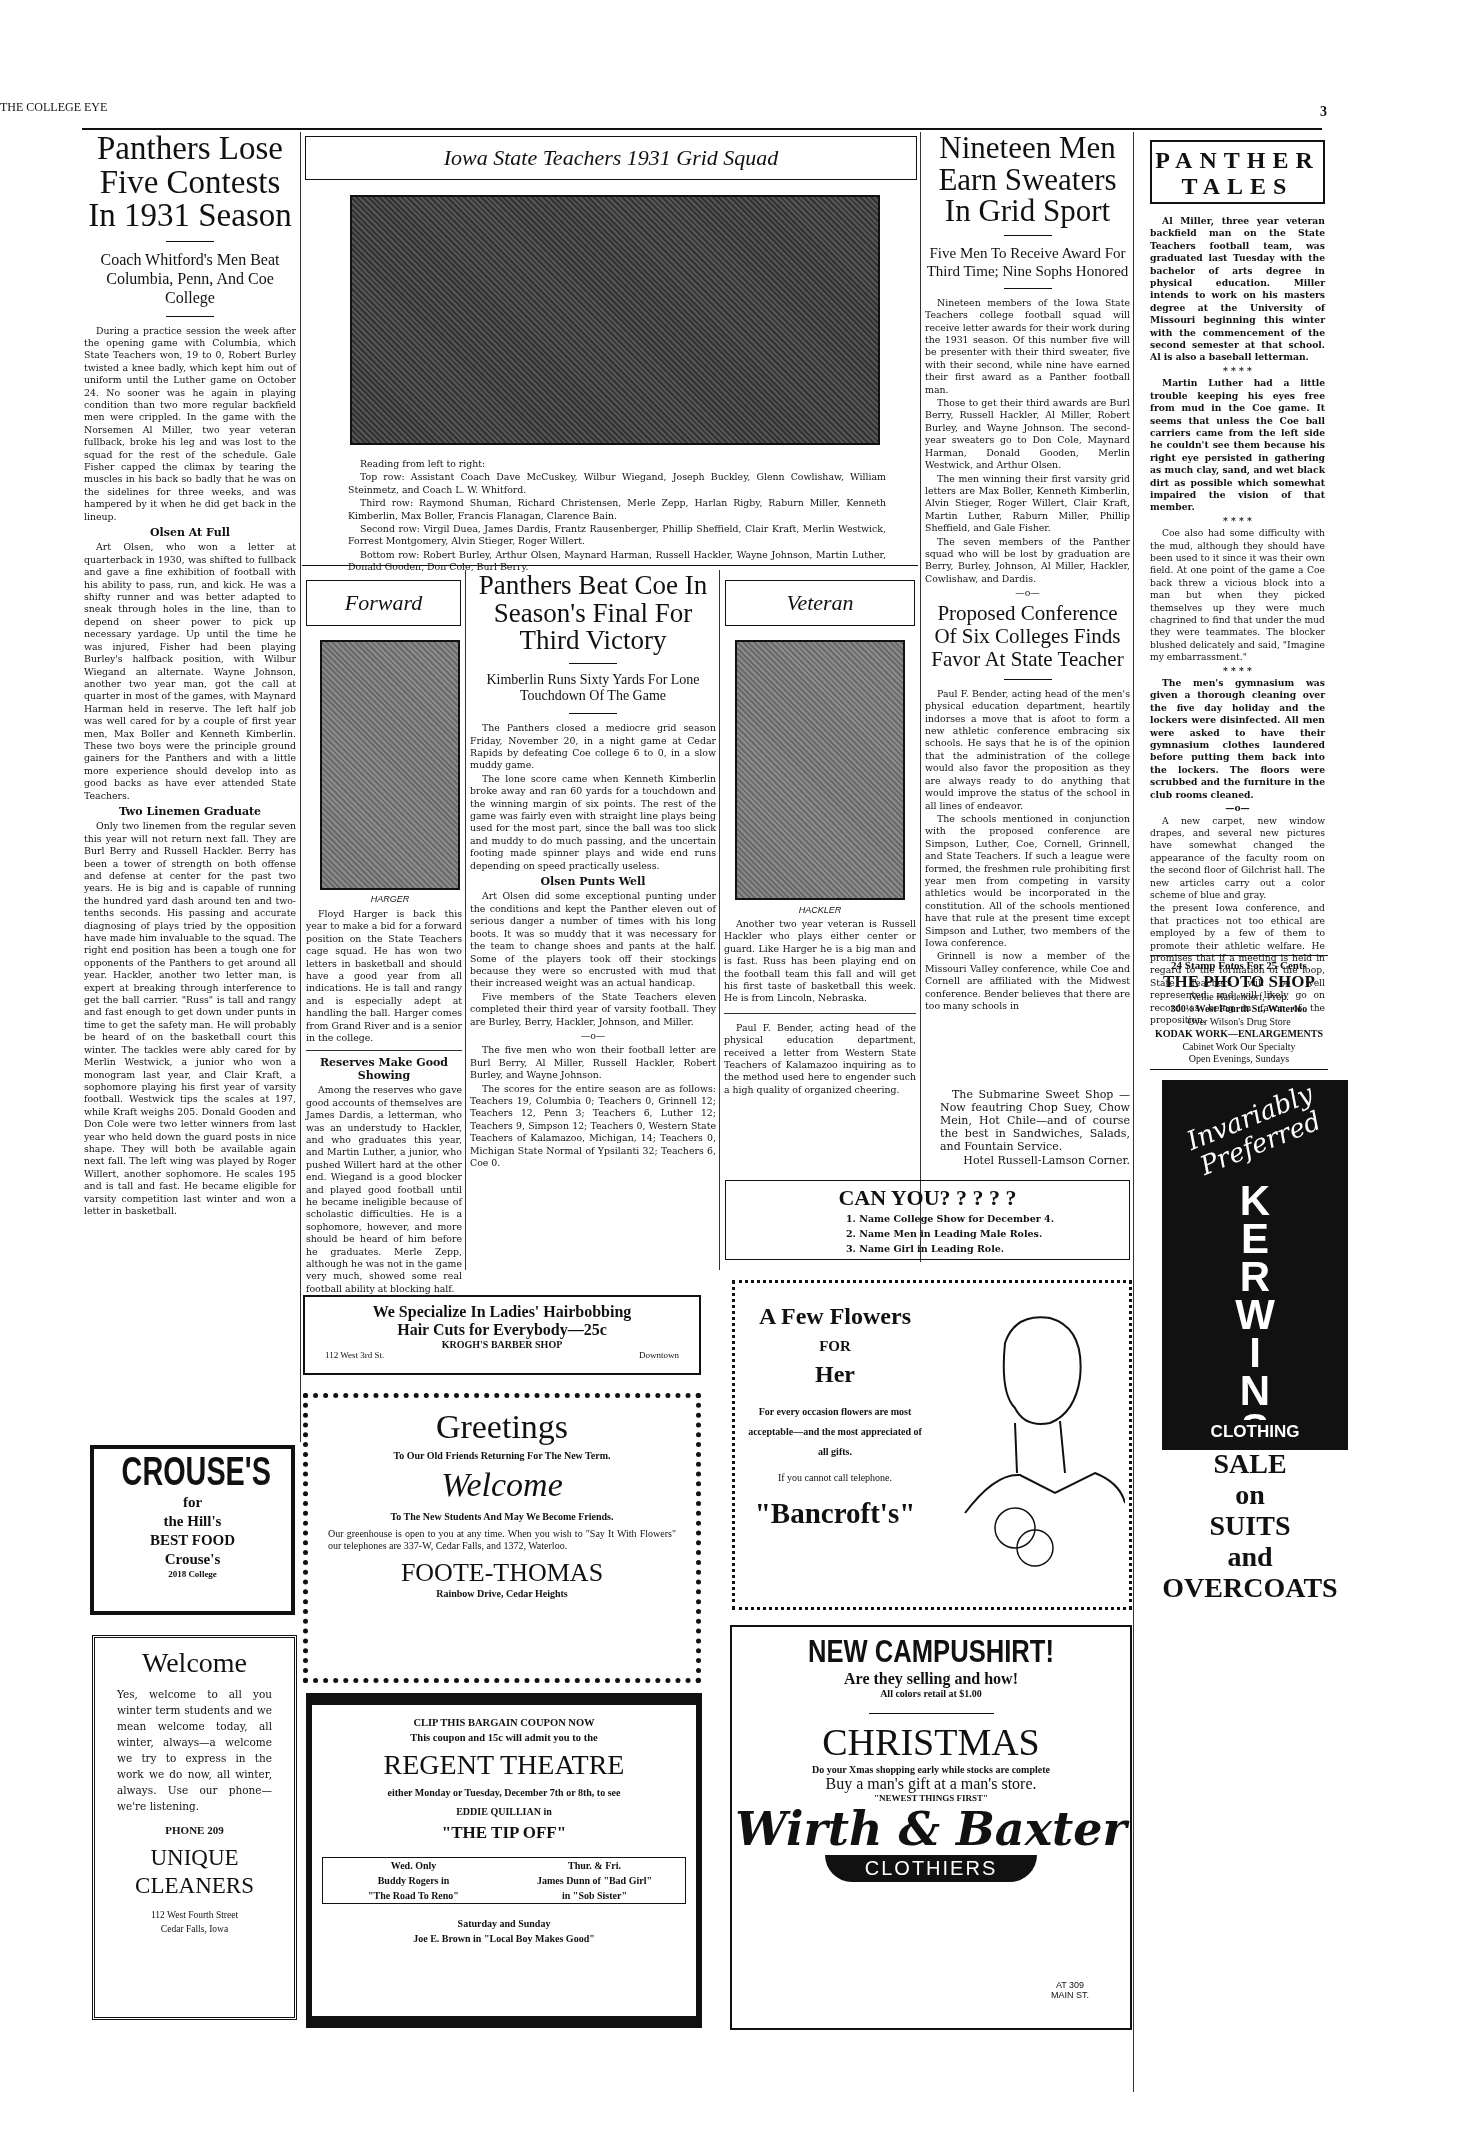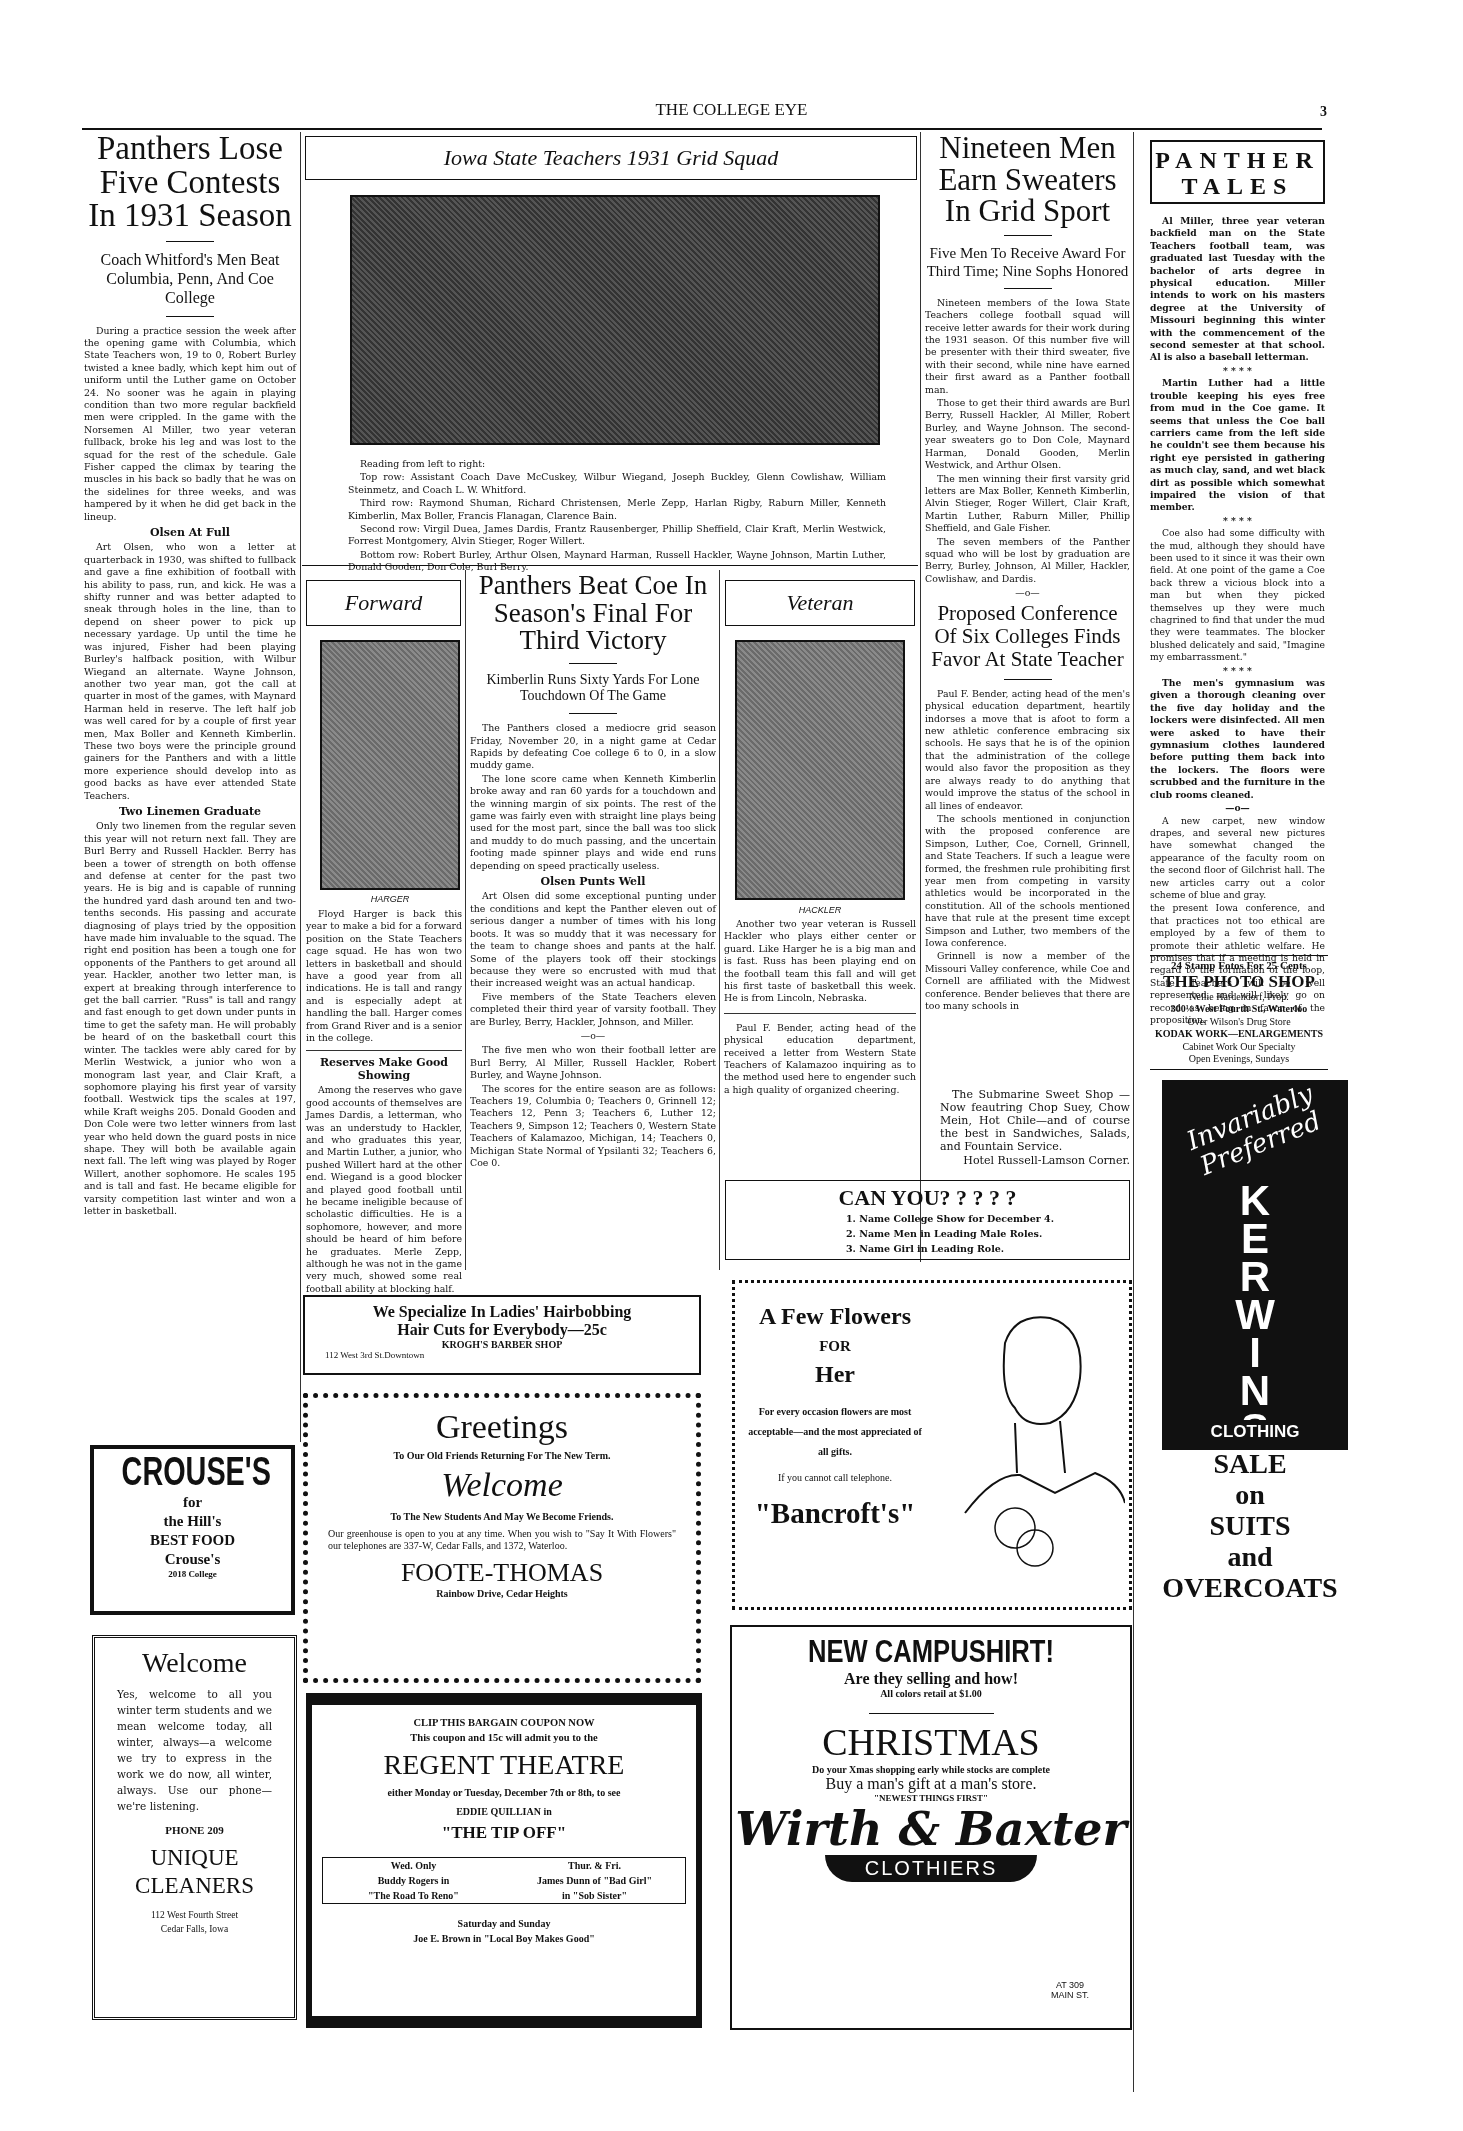--- a/index.html
+++ b/index.html
@@ -1,18 +1,18 @@
 <!DOCTYPE html>
 <html><head>
 <meta charset="utf-8">
 <style>
   *{box-sizing:border-box;margin:0;padding:0}
   body{width:1463px;height:2131px;background:#fff;color:#111;font-family:"DejaVu Serif",serif;position:relative;overflow:hidden}
   .abs{position:absolute}
-  .masthead{left:0;top:100px;width:1463px;text-align:center;font-size:17px;font-family:"Liberation Serif",serif}
+  .masthead{left:0;top:100px;width:1463px;font-size:12px;font-family:"Liberation Serif",serif}
   .pagenum{left:1320px;top:104px;font-size:14px;font-weight:bold;font-family:"Liberation Serif",serif}
   .toprule{left:82px;top:128px;width:1240px;border-top:2px solid #111}
   .col{position:absolute;font-family:"DejaVu Serif",serif;font-size:9.4px;line-height:12.4px;text-align:justify}
   .col p{text-indent:12px;margin-bottom:1px}
   .vrule{position:absolute;border-left:1px solid #333}
   .hl{font-family:"Liberation Serif",serif;text-align:center;line-height:1.02}
   .h1{font-size:37px}
   .h2{font-size:19px;line-height:1.2}
   .dash{width:48px;border-top:1px solid #111;margin:8px auto}
   .sub{font-size:11px;font-weight:bold;text-align:center;margin:4px 0 2px}
@@ -192,21 +192,21 @@
   <div style="font-size:23px;line-height:28px;margin-top:8px">UNIQUE</div>
   <div style="font-size:23px;line-height:28px">CLEANERS</div>
   <div style="font-size:9.5px;margin-top:10px">112 West Fourth Street</div>
   <div style="font-size:9.5px;margin-top:4px">Cedar Falls, Iowa</div>
 </div>
 
 <div class="ad" style="left:303px;top:1295px;width:398px;height:80px;border:2px solid #111;padding-top:6px">
   <div class="bold" style="font-size:16px;line-height:18px">We Specialize In Ladies' Hairbobbing</div>
   <div class="bold" style="font-size:16px;line-height:18px">Hair Cuts for Everybody—25c</div>
   <div class="bold" style="font-size:10px">KROGH'S BARBER SHOP</div>
-  <div style="display:flex;justify-content:flex-start;font-size:9px;padding:0 20px">
+  <div style="display:flex;justify-content:space-between;font-size:9px;padding:0 20px">
     <span>112 West 3rd St.</span>
     <span>Downtown</span>
   </div>
 </div>
 
 <div class="ad" style="left:303px;top:1393px;width:398px;height:290px;border:5px dotted #111;padding:10px 20px">
   <div style="font-size:34px;line-height:38px">Greetings</div>
   <div class="bold" style="font-size:10px;margin:4px 0">To Our Old Friends Returning For The New Term.</div>
   <div style="font-style:italic;font-size:34px;line-height:40px">Welcome</div>
   <div class="bold" style="font-size:10px;margin:6px 0">To The New Students And May We Become Friends.</div>

